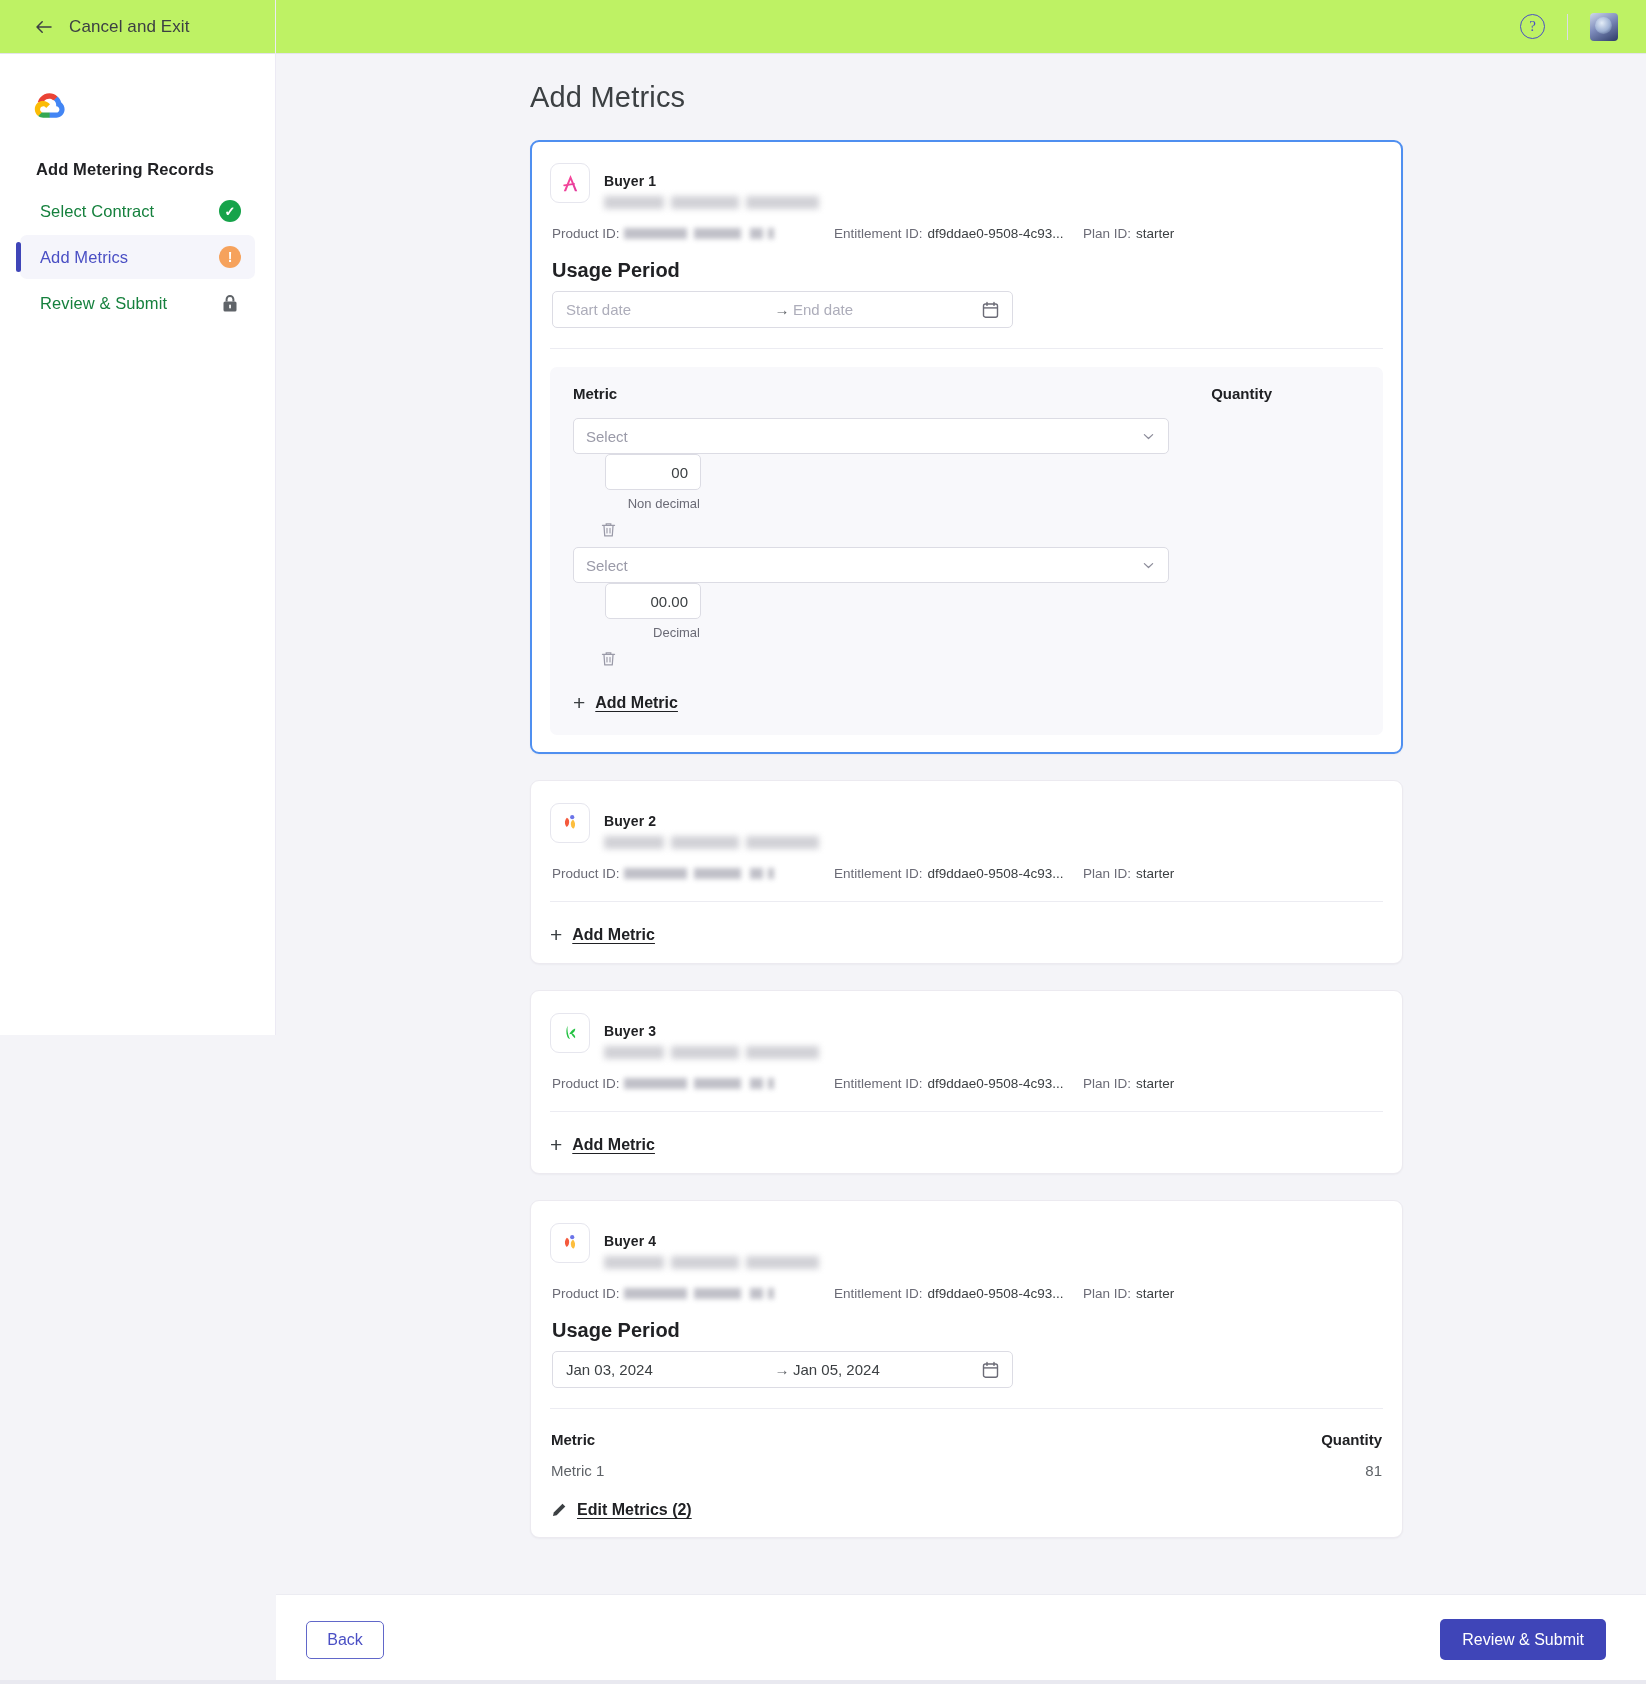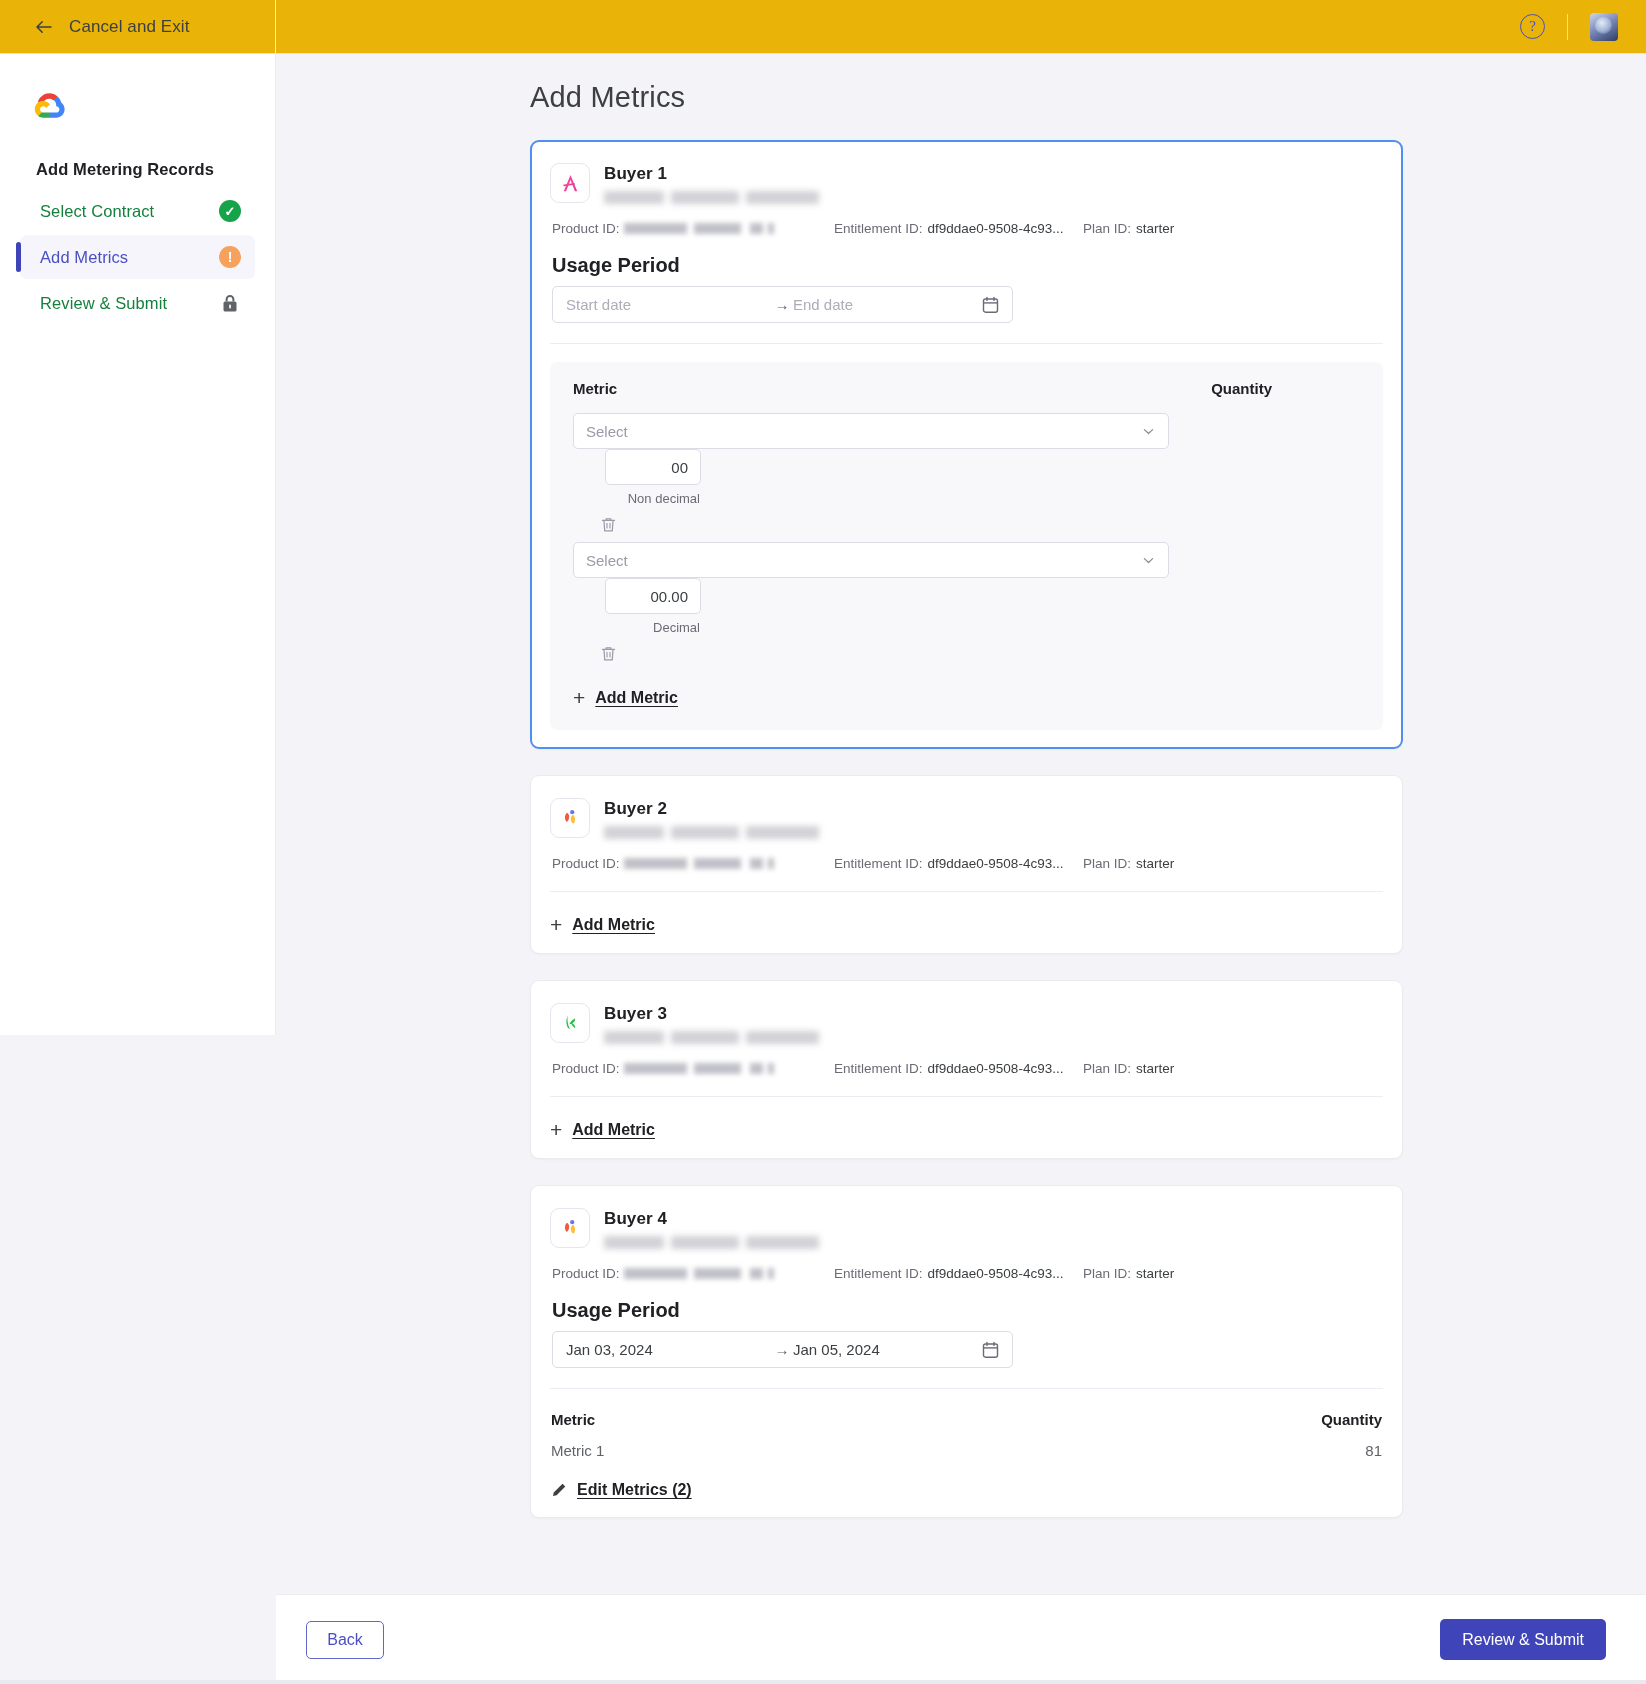--- a/index.html
+++ b/index.html
@@ -12,21 +12,21 @@
   .app {
     position: relative;
     width: 1646px; height: 1684px;
     background: #f4f4f8;
   }
 
   
   .topbar {
     position: absolute; top: 0; left: 0;
     width: 1646px; height: 54px;
-    background: #eab308;
+    background: #bef264;
     border-bottom: 1px solid #e4e4ec;
     display: flex; align-items: center;
   }
   .topbar-left {
     width: 276px; height: 54px;
     display: flex; align-items: center;
     gap: 14px; padding-left: 33px;
     border-right: 1px solid #eceaf4;
   }
   .back-arrow {
@@ -133,22 +133,22 @@
   }
 
   .buyer-head { display: flex; align-items: flex-start; gap: 14px; }
   .buyer-logo {
     width: 40px; height: 40px; border-radius: 9px;
     border: 1px solid #e6e6ee; background:#fff;
     display:flex; align-items:center; justify-content:center;
     flex: none;
   }
   .buyer-name {
-    font-size: 17px; font-weight: bold; color: #202124;
-    letter-spacing: .1px; margin-top: 1px;
+    font-size: 14px; font-weight: bold; color: #202124;
+    letter-spacing: .1px; margin-top: 10px;
   }
   .buyer-product-blur {
     margin-top: 7px;
     width: 215px; height: 13px;
     background: linear-gradient(90deg,#c9c9cf 0 28%, transparent 28% 31%, #c9c9cf 31% 63%, transparent 63% 66%, #c9c9cf 66% 100%);
     filter: blur(3.4px); opacity: .85;
   }
   .id-row {
     display: flex; align-items: center;
     margin-top: 17px; padding-left: 2px;

